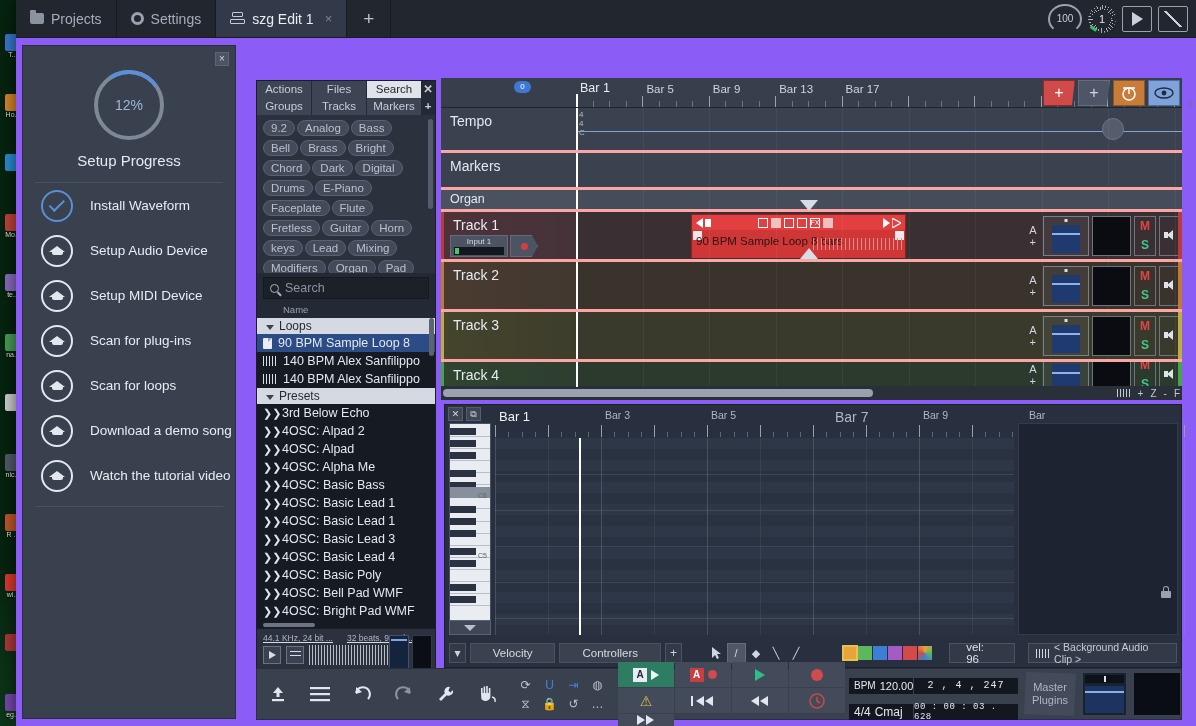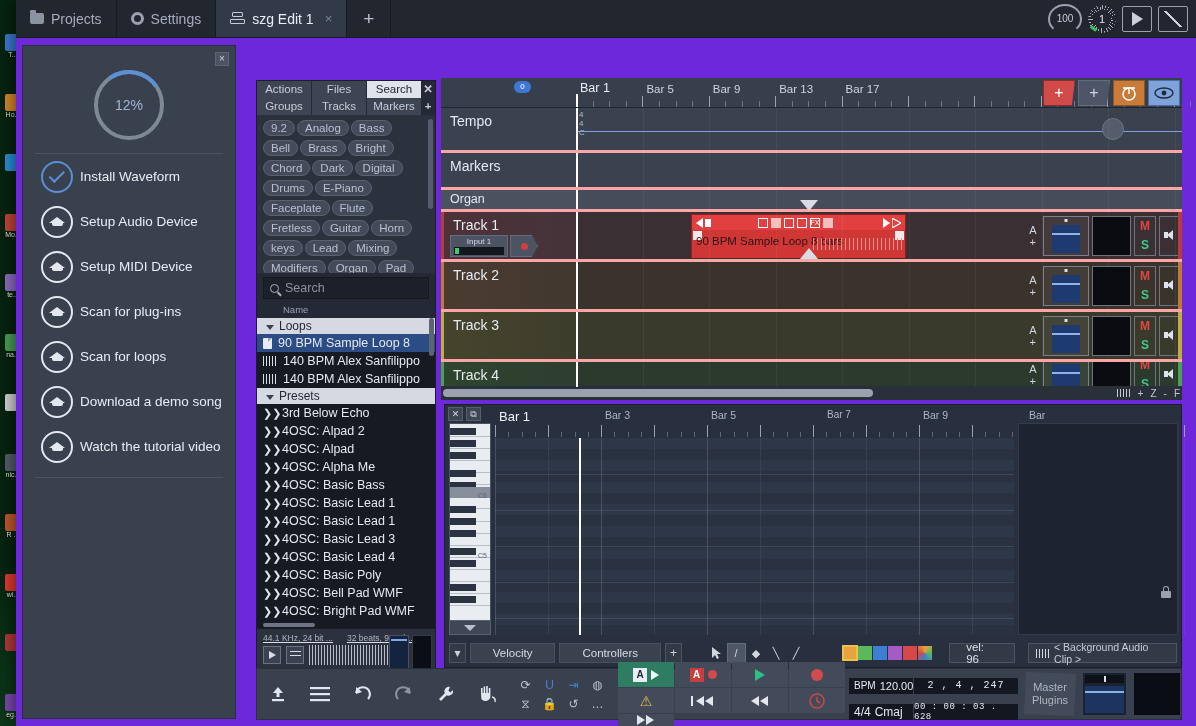--- a/index.html
+++ b/index.html
@@ -23,21 +23,21 @@
   .dicon .gl { width:17px; height:17px; border-radius:2px; }
   .dicon .cap { font-size:7px; color:#e6f2e6; line-height:8px; text-align:center; overflow:hidden; max-height:16px; width:26px; text-shadow:0 1px 1px #000; }
   
   #bgwin { position:absolute; right:0; top:36px; width:14px; height:344px; background:#1b2533; border-left:1px solid #0c1118; }
   #bgwin .bl { font-size:8px; color:#cfd6e2; padding-left:1px; line-height:10px; }
   #bgwin .sw { height:9px; }
 
   
   #app {
     position:absolute; left:16px; top:0px; width:1180px; height:726px;
-    background:#6d28d9;
+    background:#8b5cf6;
     box-shadow:0 0 18px rgba(0,0,0,.65);
   }
   
   #titlebar {
     height:38px; background:#22272f; display:flex; align-items:stretch;
     border-bottom:1px solid #171b22; position:relative;
   }
   .tab {
     display:flex; align-items:center; gap:7px; padding:0 14px;
     color:#a5adbb; font-size:14px; border-right:1px solid #171b22;
@@ -81,21 +81,21 @@
   }
   #setup-close { position:absolute; right:6px; top:6px; width:14px;height:14px; background:#4c5464;
      border:1px solid #5c6475; color:#cdd3dd; font-size:10px; line-height:12px; text-align:center; cursor:pointer;}
   .ring-wrap { margin:24px auto 0; width:70px;height:70px; position:relative;}
   .ring-wrap .base{position:absolute;inset:0;border-radius:50%;border:4px solid #7f8896;}
   .ring-wrap .prog{position:absolute;inset:0;border-radius:50%;border:4px solid transparent;border-top-color:#5b8fd6;
      transform:rotate(10deg);}
   .ring-wrap .pct{position:absolute;inset:0;display:flex;align-items:center;justify-content:center;color:#9fb4d6;font-size:14px;}
   #setup-title { text-align:center; color:#e5e9f0; font-size:15px; margin-top:12px; }
   #setup-sep { height:1px; background:#4a5260; margin:13px 12px 0; }
-  .setup-item { display:flex; align-items:center; gap:7px; padding:0 0 0 18px; height:45px; cursor:pointer;}
+  .setup-item { display:flex; align-items:center; gap:17px; padding:0 0 0 18px; height:45px; cursor:pointer;}
   .setup-item .c { width:32px;height:32px;border-radius:50%;border:2.6px solid #e3e8f0; flex:0 0 auto;
       display:flex;align-items:center;justify-content:center;}
   .setup-item.done .c { border-color:#5b8fd6; }
   .setup-item .lbl { font-size:13.5px; color:#e8ecf3; }
   .chk { width:15px;height:8px;border-left:2.6px solid #5b8fd6;border-bottom:2.6px solid #5b8fd6;transform:rotate(-45deg) translate(1px,-2px);}
   .cap-ic { width:17px;height:12px; position:relative;}
   .cap-ic:before{content:"";position:absolute;left:0;top:1px;width:0;height:0;border-left:8.5px solid transparent;border-right:8.5px solid transparent;border-bottom:6px solid #e3e8f0;}
   .cap-ic:after{content:"";position:absolute;left:3px;top:6px;width:11px;height:4px;background:#e3e8f0;border-radius:0 0 2px 2px;}
   #setup-sep2 { height:1px; background:#4a5260; margin:8px 12px 0; }
 
@@ -407,20 +407,21 @@
 
   <div id="workspace">
 
     <div id="setup-panel">
       <div id="setup-close">×</div>
       <div class="ring-wrap">
         <div class="base"></div>
         <div class="prog"></div>
         <div class="pct">12%</div>
       </div>
+      <div id="setup-title">Setup Progress</div>
       <div id="setup-sep"></div>
       <div id="setup-items">
           <div class="setup-item done">
             <div class="c">
               <span class="chk"></span>
             </div>
             <div class="lbl">Install Waveform</div>
           </div>
           <div class="setup-item">
             <div class="c">
@@ -904,21 +905,21 @@
     <div id="midi">
       <div id="midi-top">
         <div class="mbtn">✕</div>
         <div class="mbtn">⧉</div>
       </div>
       <div id="midi-ruler">
         <div id="midi-ruler-labels">
             <div style="position: absolute; top: 2px; font-size: 13px; color: rgb(238, 241, 246); left: 4px;">Bar 1</div>
             <div style="position: absolute; top: 2px; font-size: 10.5px; color: rgb(174, 182, 195); left: 110px;">Bar 3</div>
             <div style="position: absolute; top: 2px; font-size: 10.5px; color: rgb(174, 182, 195); left: 216px;">Bar 5</div>
-            <div style="position: absolute; top: 2px; font-size: 10px; color: rgb(174, 182, 195); left: 332px;">Bar 7</div>
+            <div style="position: absolute; top: 2px; font-size: 14px; color: rgb(174, 182, 195); left: 340px;">Bar 7</div>
             <div style="position: absolute; top: 2px; font-size: 10.5px; color: rgb(174, 182, 195); left: 428px;">Bar 9</div>
             <div style="position: absolute; top: 2px; font-size: 10.5px; color: rgb(174, 182, 195); left: 534px;">Bar 11</div>
           </div>
         <div id="midi-ruler-ticks">
             <div style="position: absolute; bottom: 0px; width: 1px; height: 12px; background: rgb(152, 160, 173); left: 0px;"></div>
             <div style="position: absolute; bottom: 0px; width: 1px; height: 5px; background: rgb(95, 103, 115); left: 13.25px;"></div>
             <div style="position: absolute; bottom: 0px; width: 1px; height: 5px; background: rgb(95, 103, 115); left: 26.5px;"></div>
             <div style="position: absolute; bottom: 0px; width: 1px; height: 5px; background: rgb(95, 103, 115); left: 39.75px;"></div>
             <div style="position: absolute; bottom: 0px; width: 1px; height: 12px; background: rgb(152, 160, 173); left: 53px;"></div>
             <div style="position: absolute; bottom: 0px; width: 1px; height: 5px; background: rgb(95, 103, 115); left: 66.25px;"></div>

